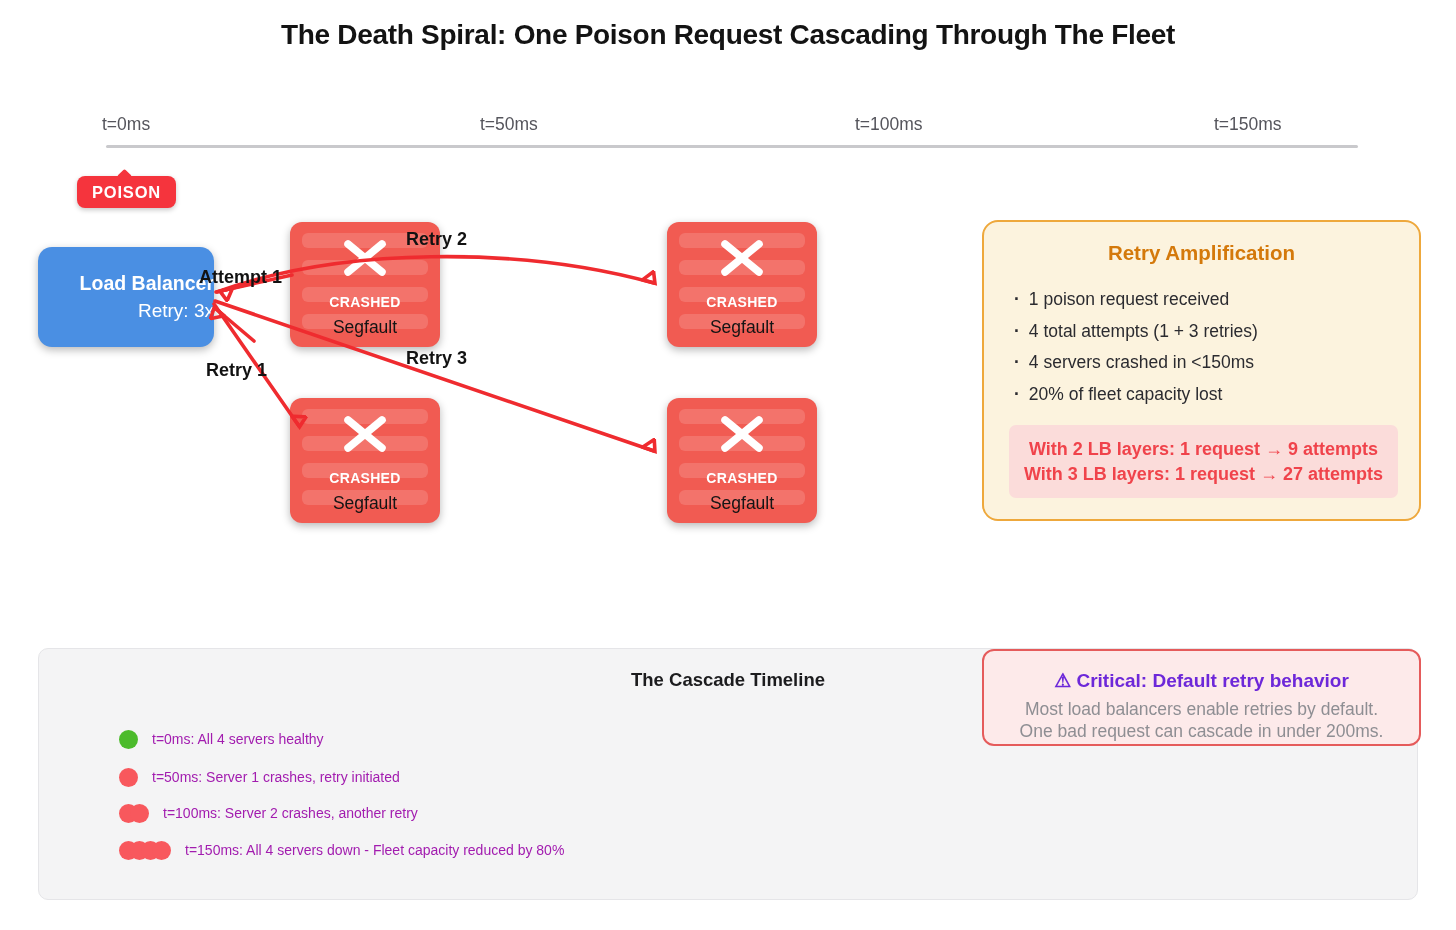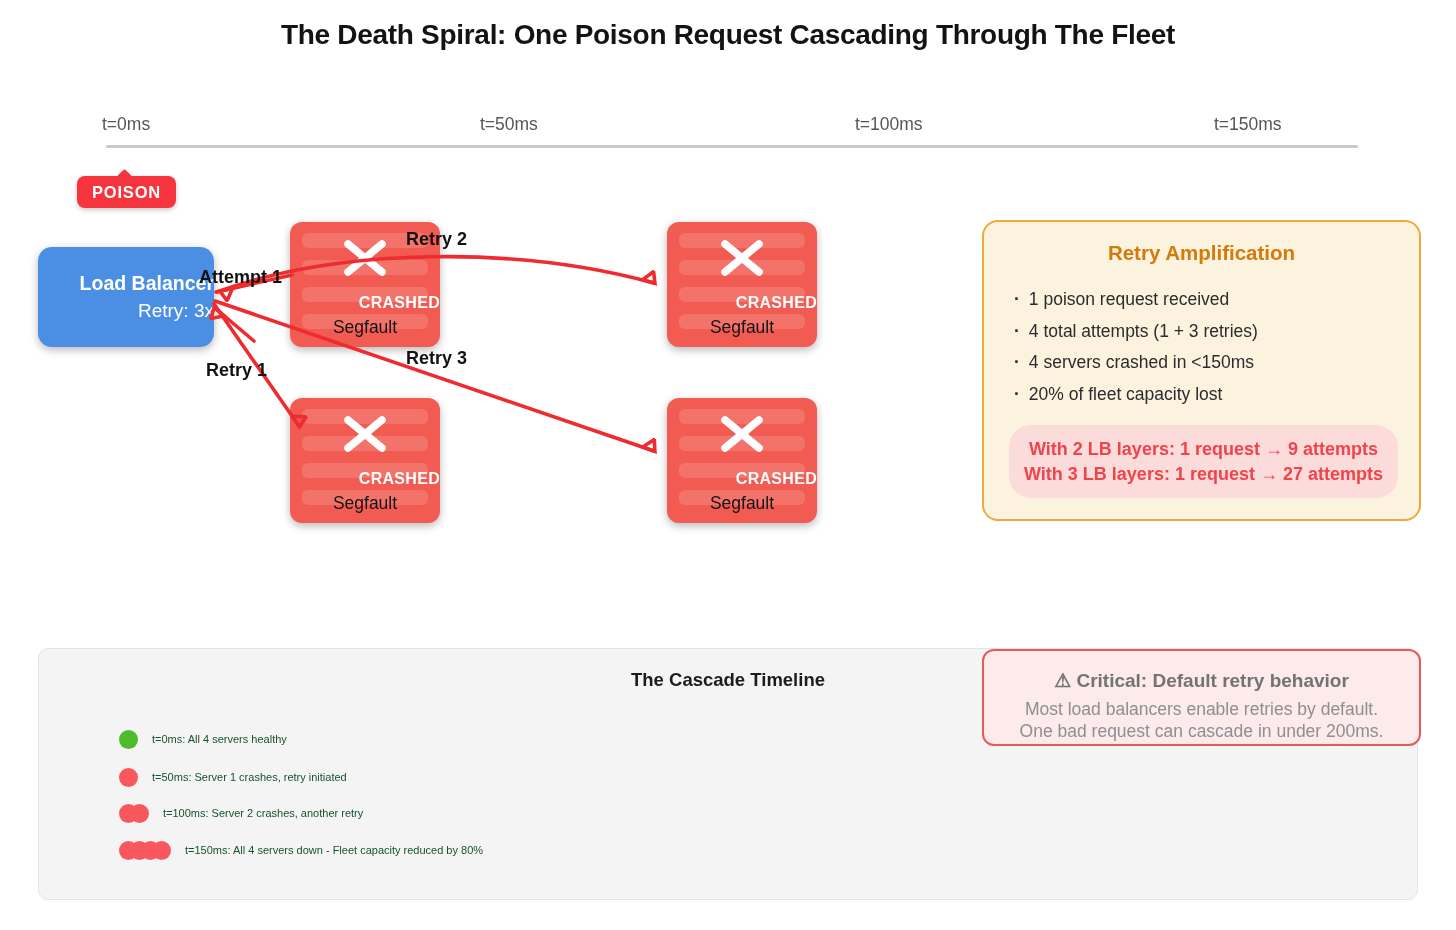--- a/index.html
+++ b/index.html
@@ -46,21 +46,21 @@
   .lb-sub { font-size:19px; margin-top:5px; }
 
   
   .server {
     width:150px; height:125px; background:var(--crash-red); border-radius:12px;
     box-shadow:0 3px 9px rgba(0,0,0,.28);
   }
   .stripe { position:absolute; left:12px; right:12px; height:15px; border-radius:6px; background:rgba(255,255,255,.15); }
   .stripe.s1{top:11px} .stripe.s2{top:38px} .stripe.s3{top:65px} .stripe.s4{top:92px}
   .x-icon { position:absolute; left:52px; top:17px; }
-  .srv-status { position:absolute; top:72px; left:0; width:100%; text-align:right; color:#fff; font-weight:700; font-size:16px; letter-spacing:.3px; }
+  .srv-status { position:absolute; top:72px; left:0; width:100%; text-align:center; color:#fff; font-weight:700; font-size:14px; letter-spacing:.3px; }
   .srv-error  { position:absolute; top:95px; left:0; width:100%; text-align:center; color:#141414; font-size:17.5px; }
 
   
   .arrow-label { font-size:18px; font-weight:700; color:#121212; z-index:6; }
   .lbl-attempt1 { left:199px; top:267px; }
   .lbl-retry1   { left:206px; top:360px; }
   .lbl-retry2   { left:406px; top:229px; }
   .lbl-retry3   { left:406px; top:348px; }
 
   #arrow-layer { position:absolute; left:0; top:0; z-index:5; pointer-events:none; }
@@ -70,43 +70,43 @@
   .amp {
     left:982px; top:220px; width:439px; height:301px;
     background:#fcf3de; border:2.5px solid #eea83c; border-radius:16px;
   }
   .amp-title { position:absolute; top:19px; left:0; width:100%; text-align:center; font-size:20.5px; font-weight:700; color:#d4790b; }
   .amp-list { position:absolute; top:62px; left:30px; list-style:none; }
   .amp-list li { font-size:17.5px; color:#2b2b30; line-height:31.5px; }
   .amp-list li::before { content:"·"; font-weight:700; margin-right:9px; color:#2b2b30; }
   .amp-warn {
     position:absolute; left:25px; top:203px; width:389px; height:73px;
-    background:#fbdcda; border-radius:22px;
+    background:#fbdcda; border-radius:7px;
     display:flex; flex-direction:column; align-items:center; justify-content:center;
   }
   .amp-warn div { font-size:18px; font-weight:700; color:#f0434b; line-height:25px; white-space:nowrap; }
 
   
   .cascade {
     left:38px; top:648px; width:1380px; height:252px;
     background:#f4f4f5; border:1px solid #e5e5e8; border-radius:10px;
   }
   .cascade-title { position:absolute; top:20px; left:0; width:100%; text-align:center; font-size:18.5px; font-weight:700; color:#1c1c1e; }
   .event-row { position:absolute; left:80px; display:flex; align-items:center; height:20px; }
   .event-dots { display:flex; align-items:center; margin-right:14px; }
   .dot { width:19px; height:19px; border-radius:50%; display:inline-block; }
-  .event-text { font-size:11px; color:#14532d; white-space:nowrap; }
+  .event-text { font-size:14px; color:#a21caf; white-space:nowrap; }
   .row-0{top:80px} .row-1{top:118px} .row-2{top:154px} .row-3{top:191px}
 
   
   .critical {
     left:982px; top:649px; width:439px; height:97px;
     background:#fdeaea; border:2.5px solid #e55b5b; border-radius:12px;
   }
-  .critical-title { position:absolute; top:18px; left:0; width:100%; text-align:center; font-size:19px; font-weight:700; color:#737373; }
+  .critical-title { position:absolute; top:18px; left:0; width:100%; text-align:center; font-size:19px; font-weight:700; color:#6d28d9; }
   .critical-body { position:absolute; top:47px; left:0; width:100%; text-align:center; }
   .critical-body div { font-size:17.5px; color:#8e8e93; line-height:22px; }
 
   :root {
     --poison-red:#f5343d;
     --lb-blue:#4a8fe3;
     --crash-red:#f15b52;
     --arrow-red:#ef2b2f;
   }
 </style>

